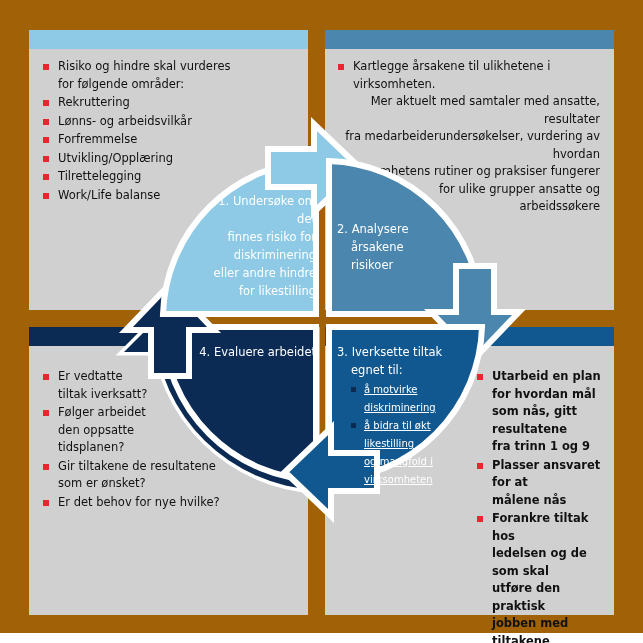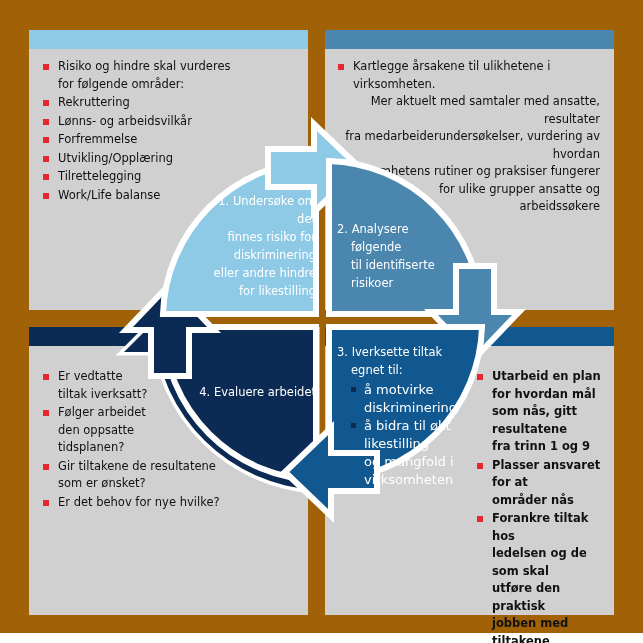--- a/index.html
+++ b/index.html
@@ -141,42 +141,42 @@
     line-height: 18px;
   }
   #label-q1 { left: 198px; top: 192px; width: 118px; text-align: right; }
   #label-q2 { left: 337px; top: 192px; width: 118px; margin-top: 28px; }
   #label-q3 { left: 337px; top: 343px; width: 146px; }
   #label-q4 { left: 180px; top: 343px; width: 136px; text-align: right; }
 
   .wheel-label .step-head {
     display: block;
     white-space: pre-wrap;
-    margin-top: 40px;
   }
   .wheel-label .hang {
     display: block;
     padding-left: 14px;
     text-indent: -14px;
   }
   .wheel-label .indent {
     display: block;
     padding-left: 14px;
   }
   ul.wlist {
     list-style: none;
     margin: 2px 0 0 0;
     padding: 0 0 0 14px;
   }
   ul.wlist li {
     position: relative;
     padding-left: 13px;
-    font-size: 13px;
+    font-size: 10px;
     line-height: 18px;
     color: #ffffff;
+    text-decoration: underline;
   }
   ul.wlist li .bullet {
     position: absolute;
     left: 0;
     top: 6px;
     width: 5px;
     height: 5px;
     background: #0d2a52;
   }
   ul.wlist li .cont { display: block; }
@@ -276,21 +276,21 @@
           <span class="bullet"></span>
           <span>Utarbeid en plan</span>
           <span class="cont">for hvordan mål</span>
           <span class="cont">som nås, gitt</span>
           <span class="cont">resultatene</span>
           <span class="cont">fra trinn 1 og 9</span>
         </li>
         <li>
           <span class="bullet"></span>
           <span>Plasser ansvaret for at</span>
-          <span class="cont">områder nås</span>
+          <span class="cont">målene nås</span>
         </li>
         <li>
           <span class="bullet"></span>
           <span>Forankre tiltak hos</span>
           <span class="cont">ledelsen og de som skal</span>
           <span class="cont">utføre den praktisk</span>
           <span class="cont">jobben med tiltakene</span>
         </li>
       </ul>
     </div>
@@ -367,22 +367,21 @@
   <div class="wheel-label" id="label-q1">
     <span class="hang"><span>1.</span> <span>Undersøke om det</span></span>
     <span class="indent">finnes risiko for</span>
     <span class="indent">diskriminering</span>
     <span class="indent">eller andre hindre</span>
     <span class="indent">for likestilling</span>
   </div>
 
   <div class="wheel-label" id="label-q2">
     <span class="hang"><span>2.</span> <span>Analysere</span></span>
-    <span class="indent">følgende</span>
-    <span class="indent">til identifiserte</span>
+    <span class="indent">årsakene</span>
     <span class="indent">risikoer</span>
   </div>
 
   <div class="wheel-label" id="label-q3">
     <span class="hang"><span>3.</span> <span>Iverksette tiltak</span></span>
     <span class="indent">egnet til:</span>
     <ul class="wlist">
       <li>
         <span class="bullet"></span>
         <span>å motvirke diskriminering</span>

